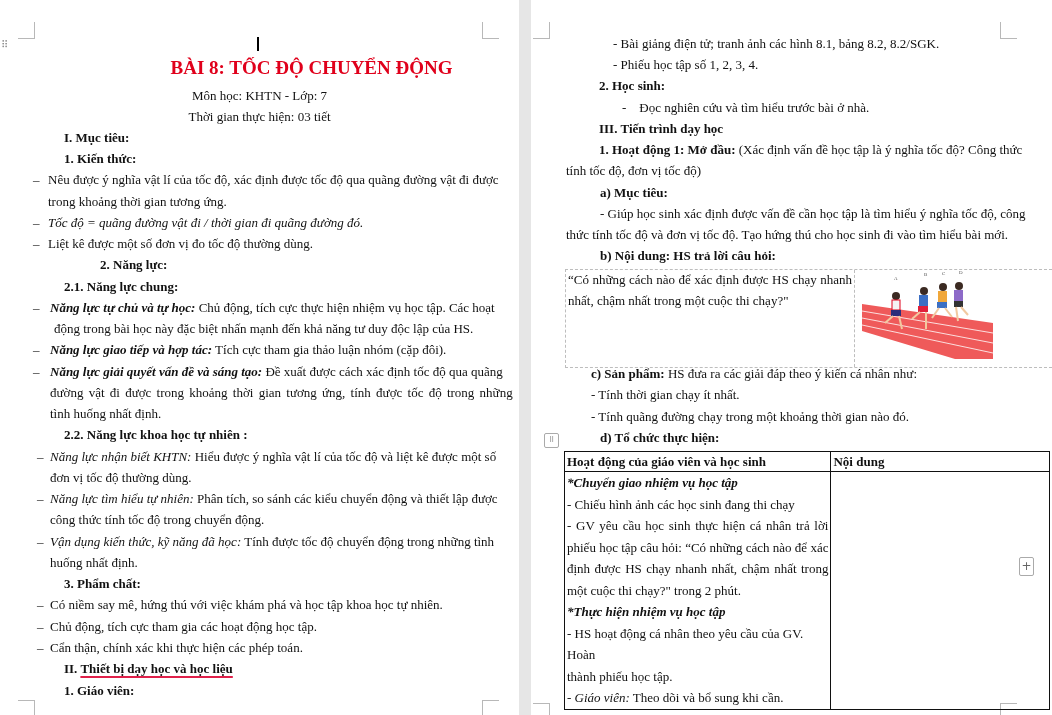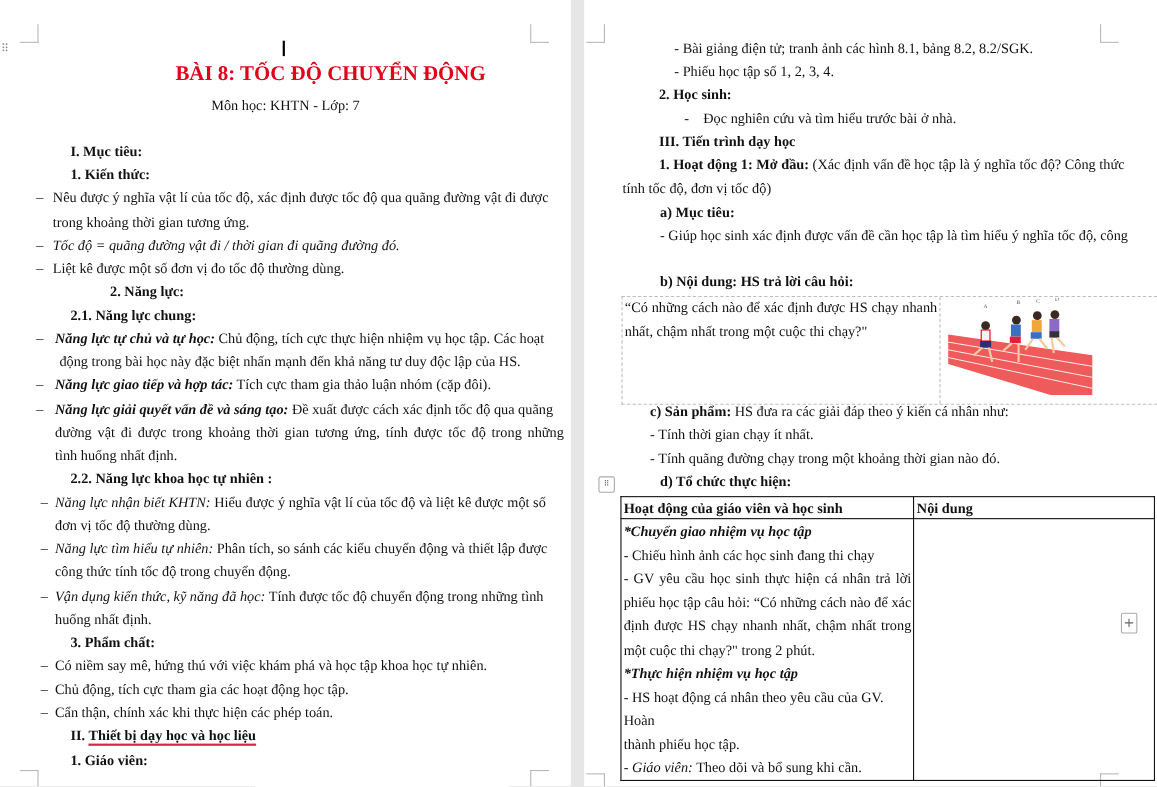--- a/index.html
+++ b/index.html
@@ -33,22 +33,23 @@
 
 <div class="page page-left">
   <div class="crop" style="left:18px;top:22px;border-right-width:1px;border-bottom-width:1px;"></div>
   <div class="crop" style="left:482px;top:22px;border-left-width:1px;border-bottom-width:1px;"></div>
   <div class="crop" style="left:18px;top:700px;border-right-width:1px;border-top-width:1px;"></div>
   <div class="crop" style="left:482px;top:700px;border-left-width:1px;border-top-width:1px;"></div>
 
   <div class="handle" style="left:1px;top:40px;">⠿</div>
   <div style="position:absolute;left:257px;top:37px;width:1.5px;height:14px;background:#000;"></div>
 
-  <div class="abs title" style="left:4px;width:593px;text-align:center;top:57px;">BÀI 8: TỐC ĐỘ CHUYỂN ĐỘNG</div>
+  <div class="abs title" style="left:15px;width:593px;text-align:center;top:57px;">BÀI 8: TỐC ĐỘ CHUYỂN ĐỘNG</div>
   <div class="abs" style="left:0;width:519px;text-align:center;top:88px;">Môn học: KHTN - Lớp: 7</div>
+  <div class="abs" style="left:0;width:519px;text-align:center;top:109px;">Thời gian thực hiện: 03 tiết</div>
 
   <div class="abs b" style="left:64px;top:130px;">I. Mục tiêu:</div>
   <div class="abs b" style="left:64px;top:151px;">1. Kiến thức:</div>
 
   <div class="dash" style="left:33px;top:172px;">–</div>
   <div class="abs" style="left:48px;top:172px;">Nêu được ý nghĩa vật lí của tốc độ, xác định được tốc độ qua quãng đường vật đi được</div>
   <div class="abs" style="left:48px;top:194px;">trong khoảng thời gian tương ứng.</div>
   <div class="dash" style="left:33px;top:215px;">–</div>
   <div class="abs i" style="left:48px;top:215px;">Tốc độ = quãng đường vật đi / thời gian đi quãng đường đó.</div>
   <div class="dash" style="left:33px;top:236px;">–</div>
@@ -108,20 +109,21 @@
   <div class="abs" style="left:82px;top:57px;">- Phiếu học tập số 1, 2, 3, 4.</div>
   <div class="abs b" style="left:68px;top:78px;">2.  Học sinh:</div>
   <div class="abs" style="left:75px;top:100px;white-space:pre;margin-left:16px;">-    Đọc nghiên cứu và tìm hiểu trước bài ở nhà.</div>
   <div class="abs b" style="left:68px;top:121px;">III. Tiến trình dạy học</div>
 
   <div class="abs" style="left:68px;top:142px;"><span class="b">1. Hoạt động 1: Mở đầu:</span><span> (Xác định vấn đề học tập là ý nghĩa tốc độ? Công thức</span></div>
   <div class="abs" style="left:35px;top:163px;">tính tốc độ, đơn vị tốc độ)</div>
 
   <div class="abs b" style="left:69px;top:185px;">a) Mục tiêu:</div>
   <div class="abs" style="left:69px;top:206px;">- Giúp học sinh xác định được vấn đề cần học tập là tìm hiểu ý nghĩa tốc độ, công</div>
+  <div class="abs" style="left:35px;top:227px;">thức tính tốc độ và đơn vị tốc độ. Tạo hứng thú cho học sinh đi vào tìm hiểu bài mới.</div>
   <div class="abs b" style="left:69px;top:248px;">b) Nội dung: HS trả lời câu hỏi:</div>
 
   <div class="qbox">
     <div class="sep"></div>
     <div class="abs" style="left:2px;top:2px;width:284px;">
       <span class="just">“Có những cách nào để xác định được HS chạy nhanh</span>
     </div>
     <div class="abs" style="left:2px;top:23px;">nhất, chậm nhất trong một cuộc thi chạy?"</div>
     <svg style="position:absolute;left:294px;top:1px;" width="140" height="92" viewBox="0 0 140 92">
       <polygon points="2,33 133,52 133,88 95,88 2,60" fill="#ef5a5a"></polygon>

